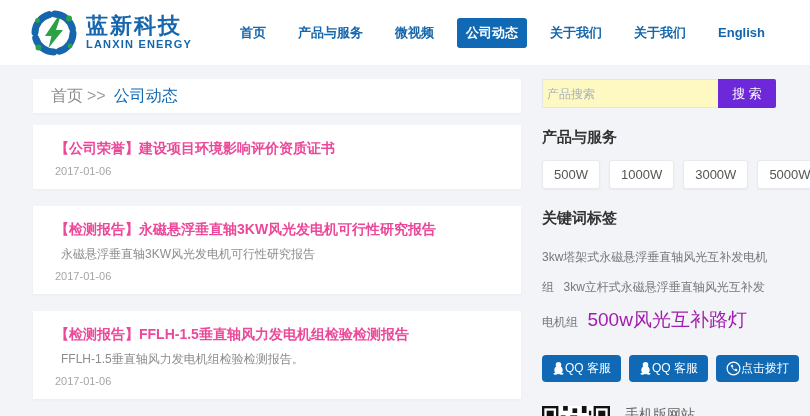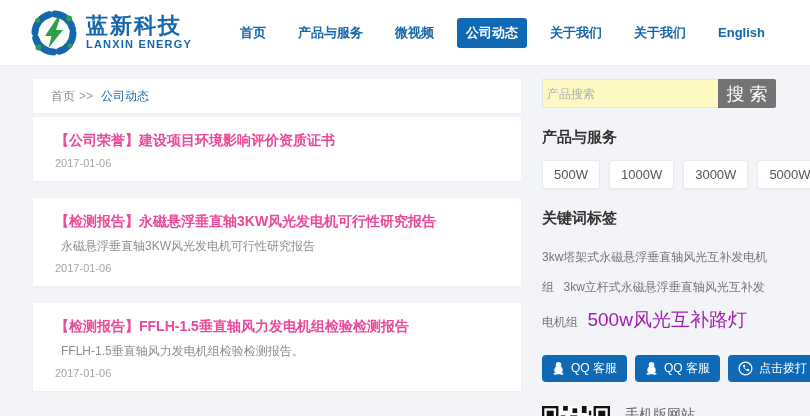--- a/index.html
+++ b/index.html
@@ -44,24 +44,24 @@
   .content { display: flex; padding: 13px 0 0 33px; }
   .main-col { width: 488px; }
   .side-col { width: 234px; margin-left: 21px; }
 
   
   .breadcrumb-card {
     background: #fff;
     height: 34px;
     line-height: 34px;
     padding: 0 18px;
-    font-size: 12px;
+    font-size: 16px;
     color: #8b8b8b;
     box-shadow: 0 1px 2px rgba(20,40,80,0.04);
-    margin-bottom: 4px;
+    margin-bottom: 12px;
   }
   .breadcrumb-card .crumb-current { color: #1069b4; margin-left: 4px; }
   .breadcrumb-card .crumb-sep { margin: 0 4px; color: #9a9a9a; }
 
   
   .news-card {
     background: #fff;
     padding: 15px 22px 12px 22px;
     margin-bottom: 17px;
     box-shadow: 0 1px 2px rgba(20,40,80,0.04);
@@ -80,24 +80,24 @@
     background: #fef9c3;
     padding: 0 4px;
     font-size: 12px;
     color: #555;
     outline: none;
     font-family: inherit;
   }
   .search-input::placeholder { color: #aab0b8; }
   .search-btn {
     width: 58px;
-    background: #737373;
+    background: #6d28d9;
     color: #fff;
     border: none;
-    font-size: 18px;
+    font-size: 13px;
     cursor: pointer;
     font-family: inherit;
     border-radius: 0 2px 2px 0;
   }
   .side-heading { font-size: 15px; font-weight: bold; color: #333; margin: 20px 0 13px; }
   .prod-row { display: flex; gap: 9px; }
   .prod-btn {
     background: #fff;
     border: 1px solid #e7eaee;
     border-radius: 3px;
@@ -116,21 +116,20 @@
   .contact-btn {
     background: #1069b4;
     border: none;
     border-radius: 4px;
     color: #fff;
     font-size: 12px;
     padding: 0 10px;
     height: 27px;
     display: flex;
     align-items: center;
-    gap: 6px;
     cursor: pointer;
     font-family: inherit;
     white-space: nowrap;
   }
   .contact-btn svg { display: block; }
 
   .mobile-box { display: flex; margin-top: 24px; }
   .qr { width: 68px; height: 68px; flex: none; }
   .mobile-text { margin-left: 15px; }
   .mobile-title { font-size: 14px; color: #666; margin-bottom: 6px; }

